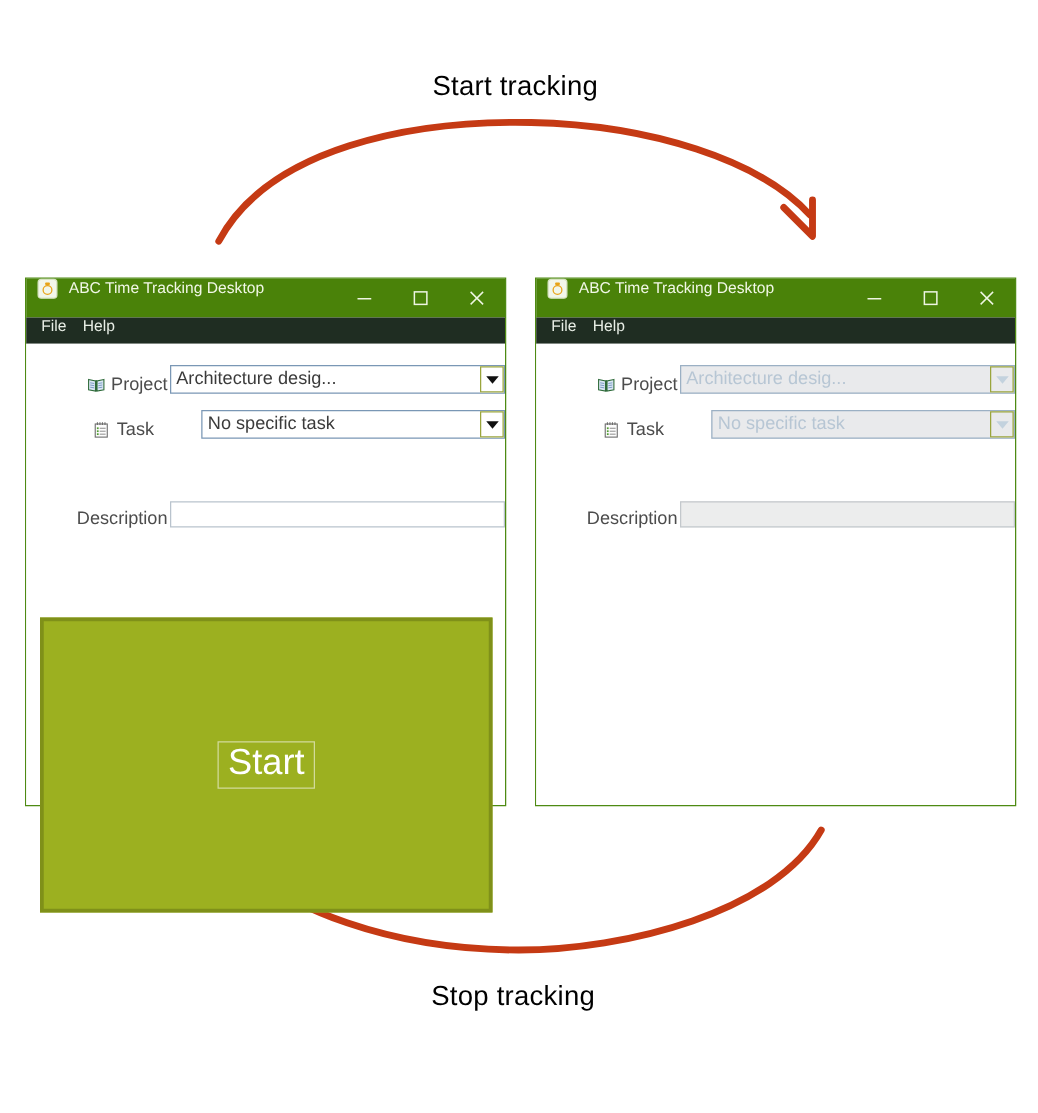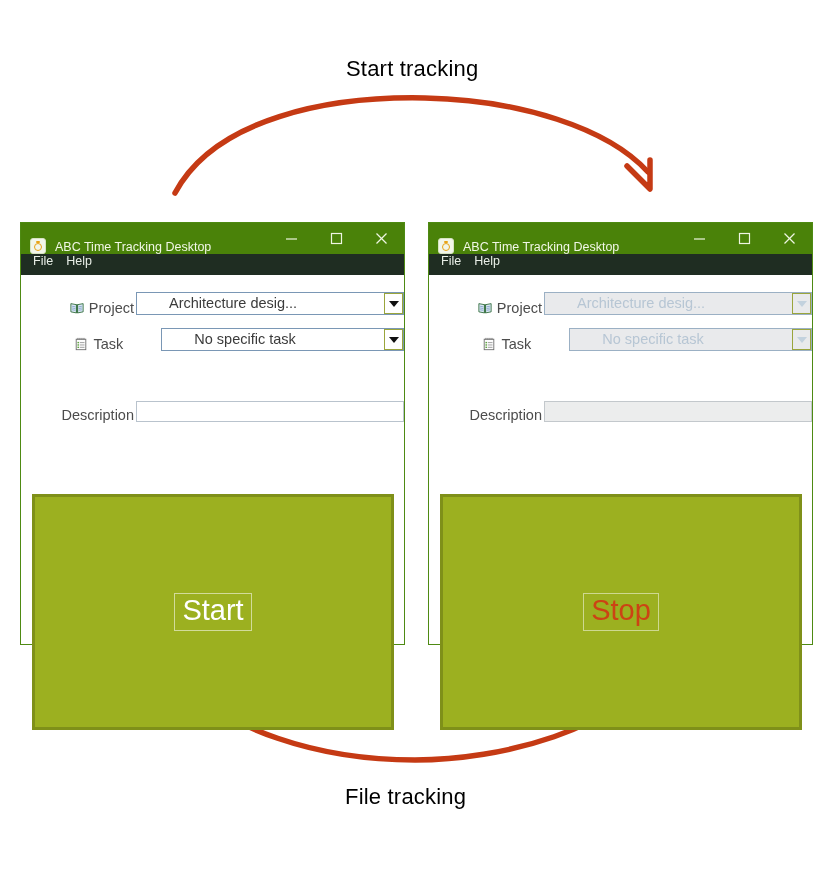--- a/index.html
+++ b/index.html
@@ -42,21 +42,21 @@
     border: 1px solid #4e8a13;
     box-sizing: border-box;
   }
   #window-start { left: 20px;  top: 222px; width: 385px; height: 423px; }
   #window-stop  { left: 428px; top: 222px; width: 385px; height: 423px; }
 
   .titlebar {
     height: 31px;
     background: #4a8209;
     display: flex;
-    align-items: flex-end;
+    align-items: flex-start;
     padding-left: 9px;
     box-sizing: border-box;
   }
   .app-icon {
     width: 16px;
     height: 16px;
     border-radius: 3px;
     background: #f2f6ea;
     border: 1px solid #d7e3c2;
     position: relative;
@@ -163,21 +163,20 @@
     align-items: center;
   }
   .combo .value {
     padding-left: 4px;
     font-size: 14.5px;
     color: #3b3b3b;
     font-family: "Liberation Sans", sans-serif;
     line-height: 1;
     white-space: nowrap;
     overflow: hidden;
-    margin-left: 28px;
   }
   .combo .drop {
     position: absolute;
     right: 0; top: 0;
     width: 19px;
     height: 21px;
     border: 1px solid #9aa53c;
     background: #ffffff;
     box-sizing: border-box;
     display: flex;
@@ -240,21 +239,21 @@
   </g>
 
   <g>
     <path d="M657 664 C 620 730, 500 760, 415 760 C 320 760, 222 730, 180 676" fill="none" stroke="#c53a14" stroke-width="5.5" stroke-linecap="round"></path>
     <path d="M200 681 L177 669 L178 697" fill="none" stroke="#c53a14" stroke-width="5.5" stroke-linecap="round" stroke-linejoin="round"></path>
   </g>
 </svg>
 
 <div class="caption" id="caption-start">Start tracking</div>
 
-<div class="caption" id="caption-stop">File tracking</div>
+<div class="caption" id="caption-stop">Stop tracking</div>
 
 <div class="window" id="window-start">
 
   <div class="titlebar">
     <span class="app-icon"></span>
     <span class="title-text">ABC Time Tracking Desktop</span>
     <span class="win-controls">
       <span class="win-btn">
         <svg width="13" height="13" viewBox="0 0 13 13">
             <line x1="1" y1="7" x2="12" y2="7" stroke="currentColor" stroke-width="1.2"></line>
@@ -439,18 +438,15 @@
       </span>
     </div>
 
     <div class="form-row" id="row-desc-stop">
       <span class="row-label">
         <span class="lbl">Description</span>
       </span>
       <input class="textfield" type="text" disabled="" placeholder="" style="">
     </div>
 
-    <div class="action-btn">
-      <span class="action-label" id="stop-label">Stop</span>
-    </div>
 
   </div>
 </div>
 
 </body></html>

